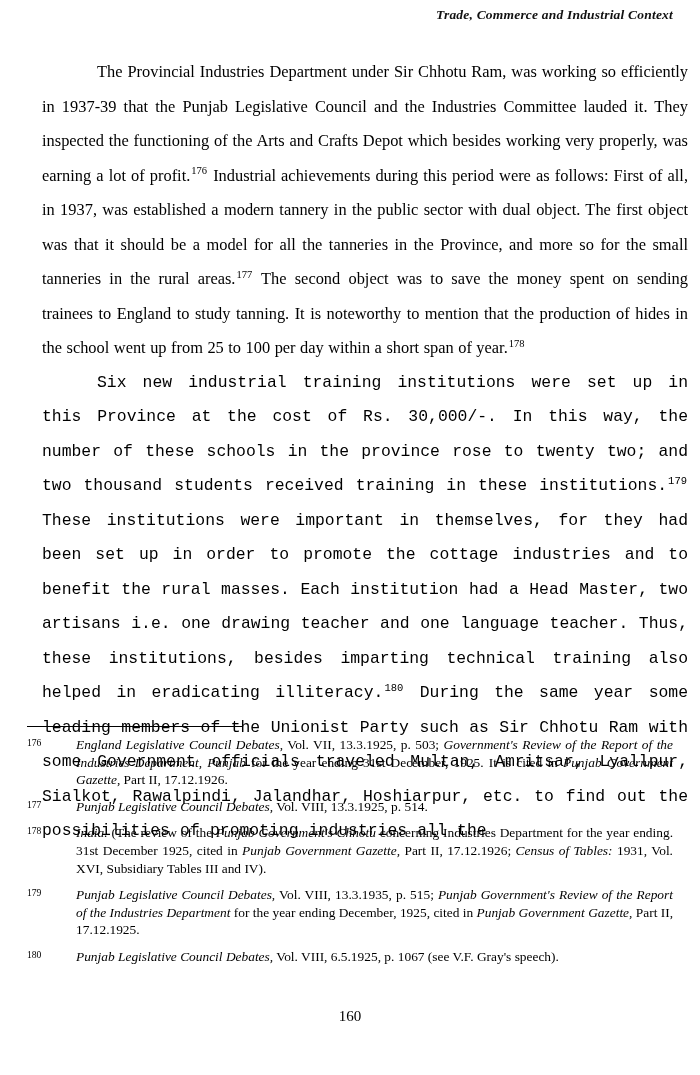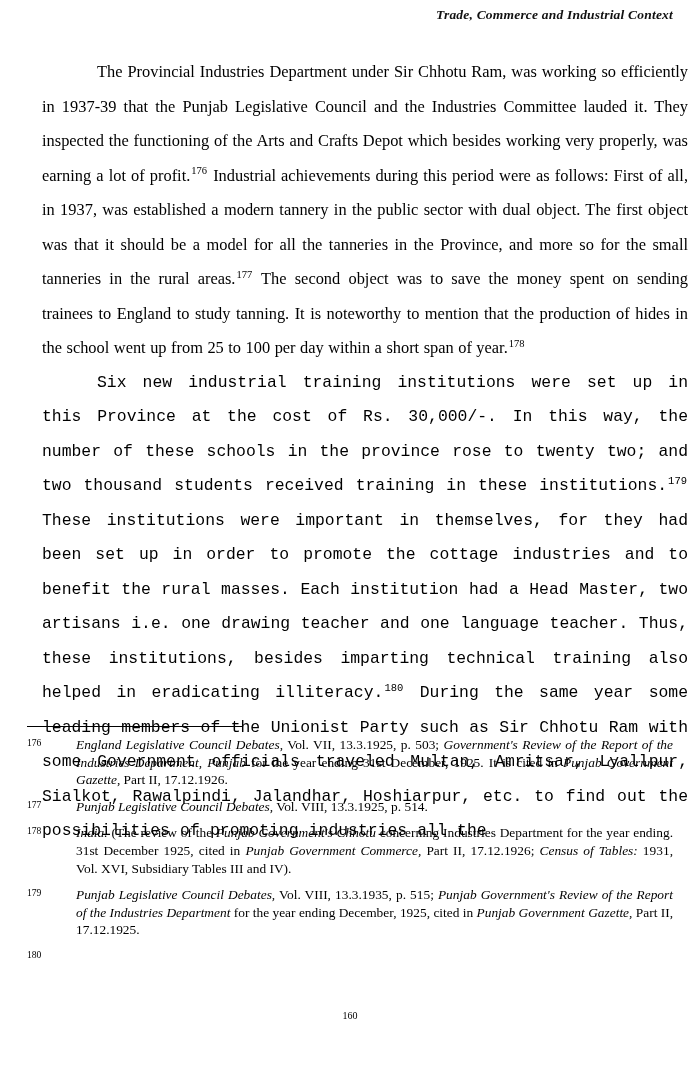--- a/index.html
+++ b/index.html
@@ -97,21 +97,21 @@
     font-style: italic;
   }
 
   
   .page-number {
     position: absolute;
     left: 0;
     right: 0;
     top: 1007px;
     text-align: center;
-    font-size: 10px;
+    font-size: 15px;
     line-height: 18px;
   }
 </style>
 </head>
 <body>
 
 <div class="page">
 
   <div class="running-header">Trade, Commerce and Industrial Context</div>
 
@@ -120,21 +120,21 @@
         <p class="para">The Provincial Industries Department under Sir Chhotu Ram, was working so efficiently in 1937-39 that the Punjab Legislative Council and the Industries Committee lauded it. They inspected the functioning of the Arts and Crafts Depot which besides working very properly, was earning a lot of profit.<sup class="fn">176</sup> Industrial achievements during this period were as follows: First of all, in 1937, was established a modern tannery in the public sector with dual object. The first object was that it should be a model for all the tanneries in the Province, and more so for the small tanneries in the rural areas.<sup class="fn">177</sup> The second object was to save the money spent on sending trainees to England to study tanning. It is noteworthy to mention that the production of hides in the school went up from 25 to 100 per day within a short span of year.<sup class="fn">178</sup></p>
         <p class="para">Six new industrial training institutions were set up in this Province at the cost of Rs. 30,000/-. In this way, the number of these schools in the province rose to twenty two; and two thousand students received training in these institutions.<sup class="fn">179</sup> These institutions were important in themselves, for they had been set up in order to promote the cottage industries and to benefit the rural masses. Each institution had a Head Master, two artisans i.e. one drawing teacher and one language teacher. Thus, these institutions, besides imparting technical training also helped in eradicating illiteracy.<sup class="fn">180</sup> During the same year some leading members of the Unionist Party such as Sir Chhotu Ram with some Government officials traveled Multan, Amritsar, Lyallpur, Sialkot, Rawalpindi, Jalandhar, Hoshiarpur, etc. to find out the possibilities of promoting industries all the</p>
       </div>
   </div>
 
   <div class="footnotes">
     <hr class="fn-rule">
     <div id="footnotes-host">
         <div class="fn-item"><span class="fn-num">176</span><span class="fn-text"><i>England Legislative Council Debates</i>, Vol. VII, 13.3.1925, p. 503; <i>Government's Review of the Report of the Industries Department, Punjab</i> for the year ending 31st December, 1925. It is cited in <i>Punjab Government Gazette</i>, Part II, 17.12.1926.</span></div>
         <div class="fn-item"><span class="fn-num">177</span><span class="fn-text"><i>Punjab Legislative Council Debates,</i> Vol. VIII, 13.3.1925, p. 514.</span></div>
-        <div class="fn-item"><span class="fn-num">178</span><span class="fn-text"><i>India.</i> (The review of the <i>Punjab Government's Chhotu</i> concerning Industries Department for the year ending. 31st December 1925, cited in <i>Punjab Government Commerce,</i> Part II, 17.12.1926; <i>Census of Tables:</i> 1931, Vol. XVI, Subsidiary Tables III and IV).</span></div>
+        <div class="fn-item"><span class="fn-num">178</span><span class="fn-text"><i>India.</i> (The review of the <i>Punjab Government's Chhotu</i> concerning Industries Department for the year ending. 31st December 1925, cited in <i>Punjab Government Gazette,</i> Part II, 17.12.1926; <i>Census of Tables:</i> 1931, Vol. XVI, Subsidiary Tables III and IV).</span></div>
         <div class="fn-item"><span class="fn-num">179</span><span class="fn-text"><i>Punjab Legislative Council Debates,</i> Vol. VIII, 13.3.1935, p. 515; <i>Punjab Government's Review of the Report of the Industries Department</i> for the year ending December, 1925, cited in <i>Punjab Government Gazette</i>, Part II, 17.12.1925.</span></div>
-        <div class="fn-item"><span class="fn-num">180</span></div>
+        <div class="fn-item"><span class="fn-num">180</span><span class="fn-text"><i>Punjab Legislative Council Debates,</i> Vol. VIII, 6.5.1925, p. 1067 (see V.F. Gray's speech).</span></div>
       </div>
   </div>
 
   <div class="page-number">160</div>
 
 </div>
 
 </body></html>

